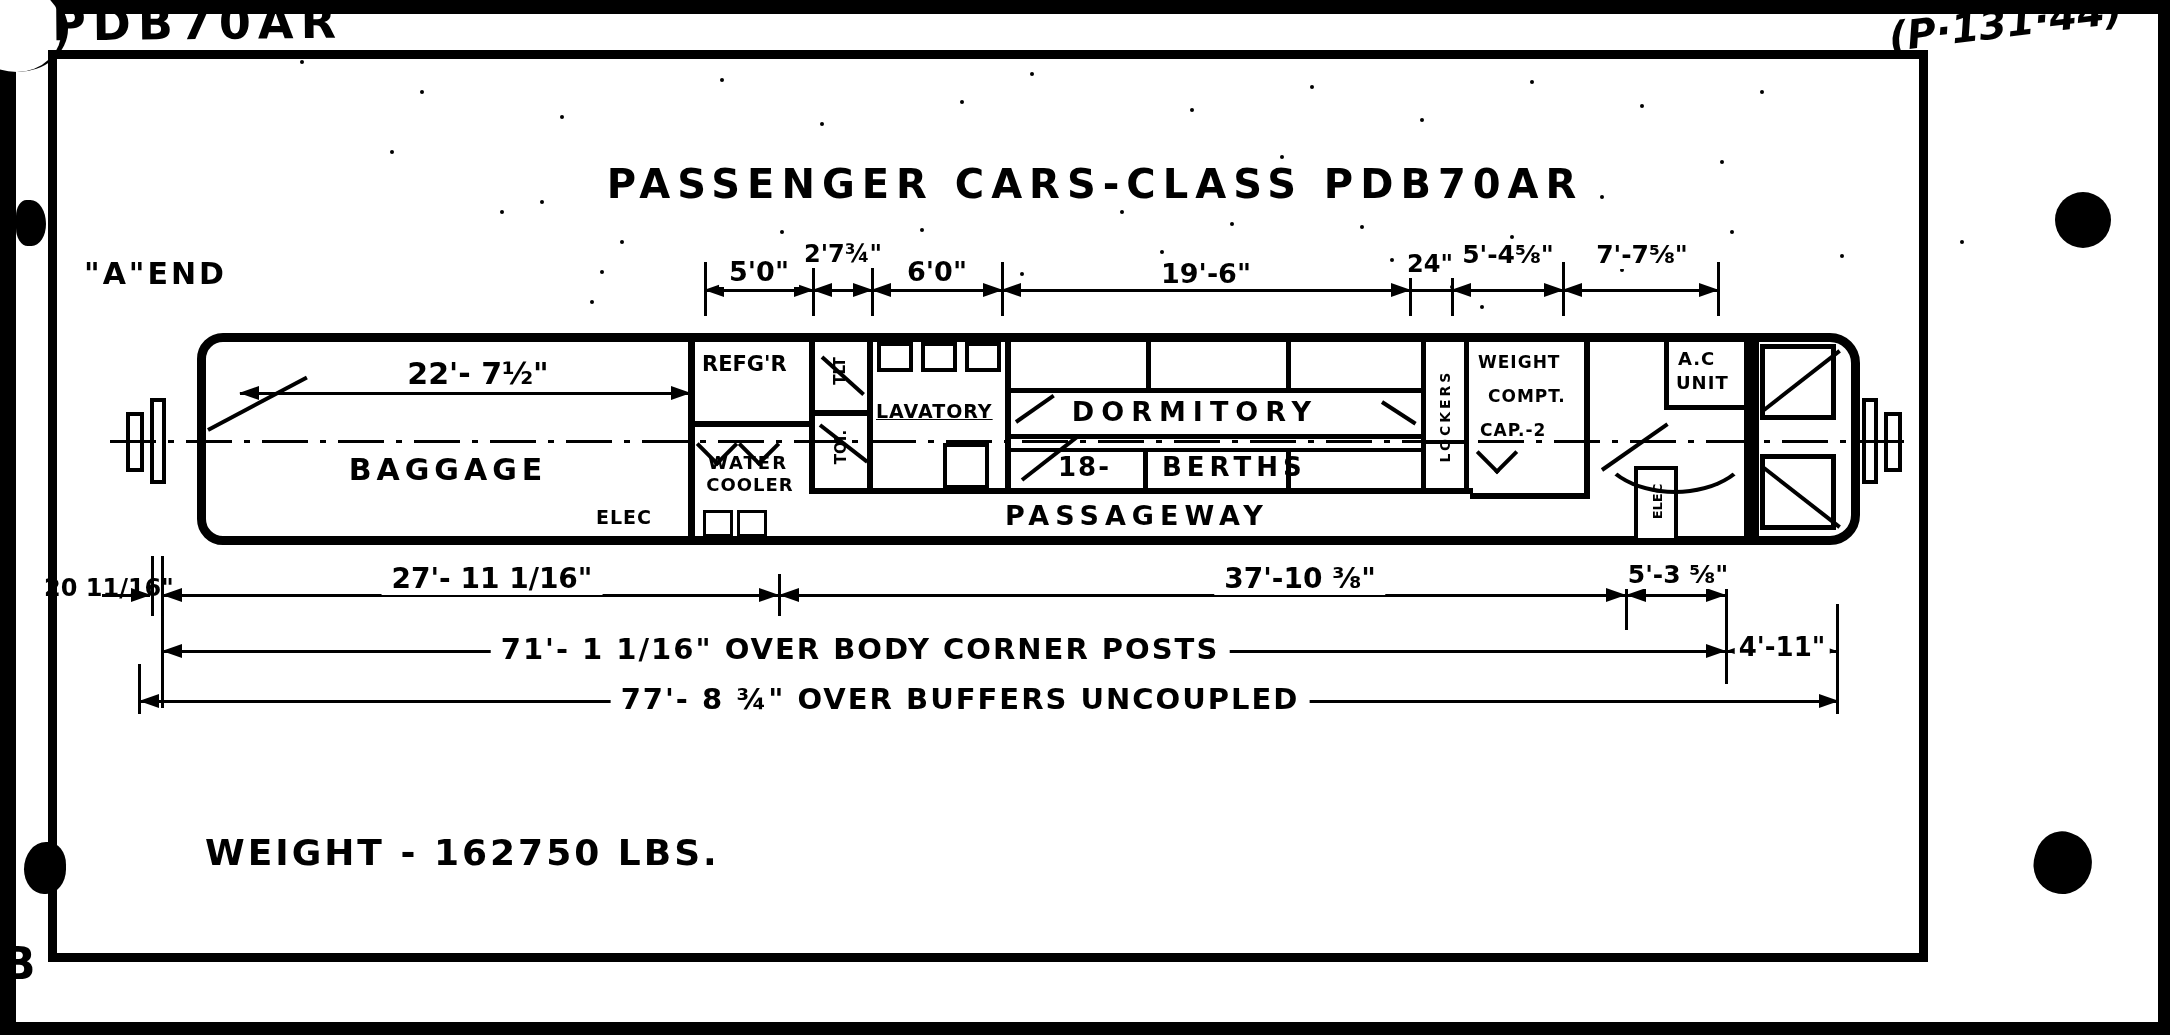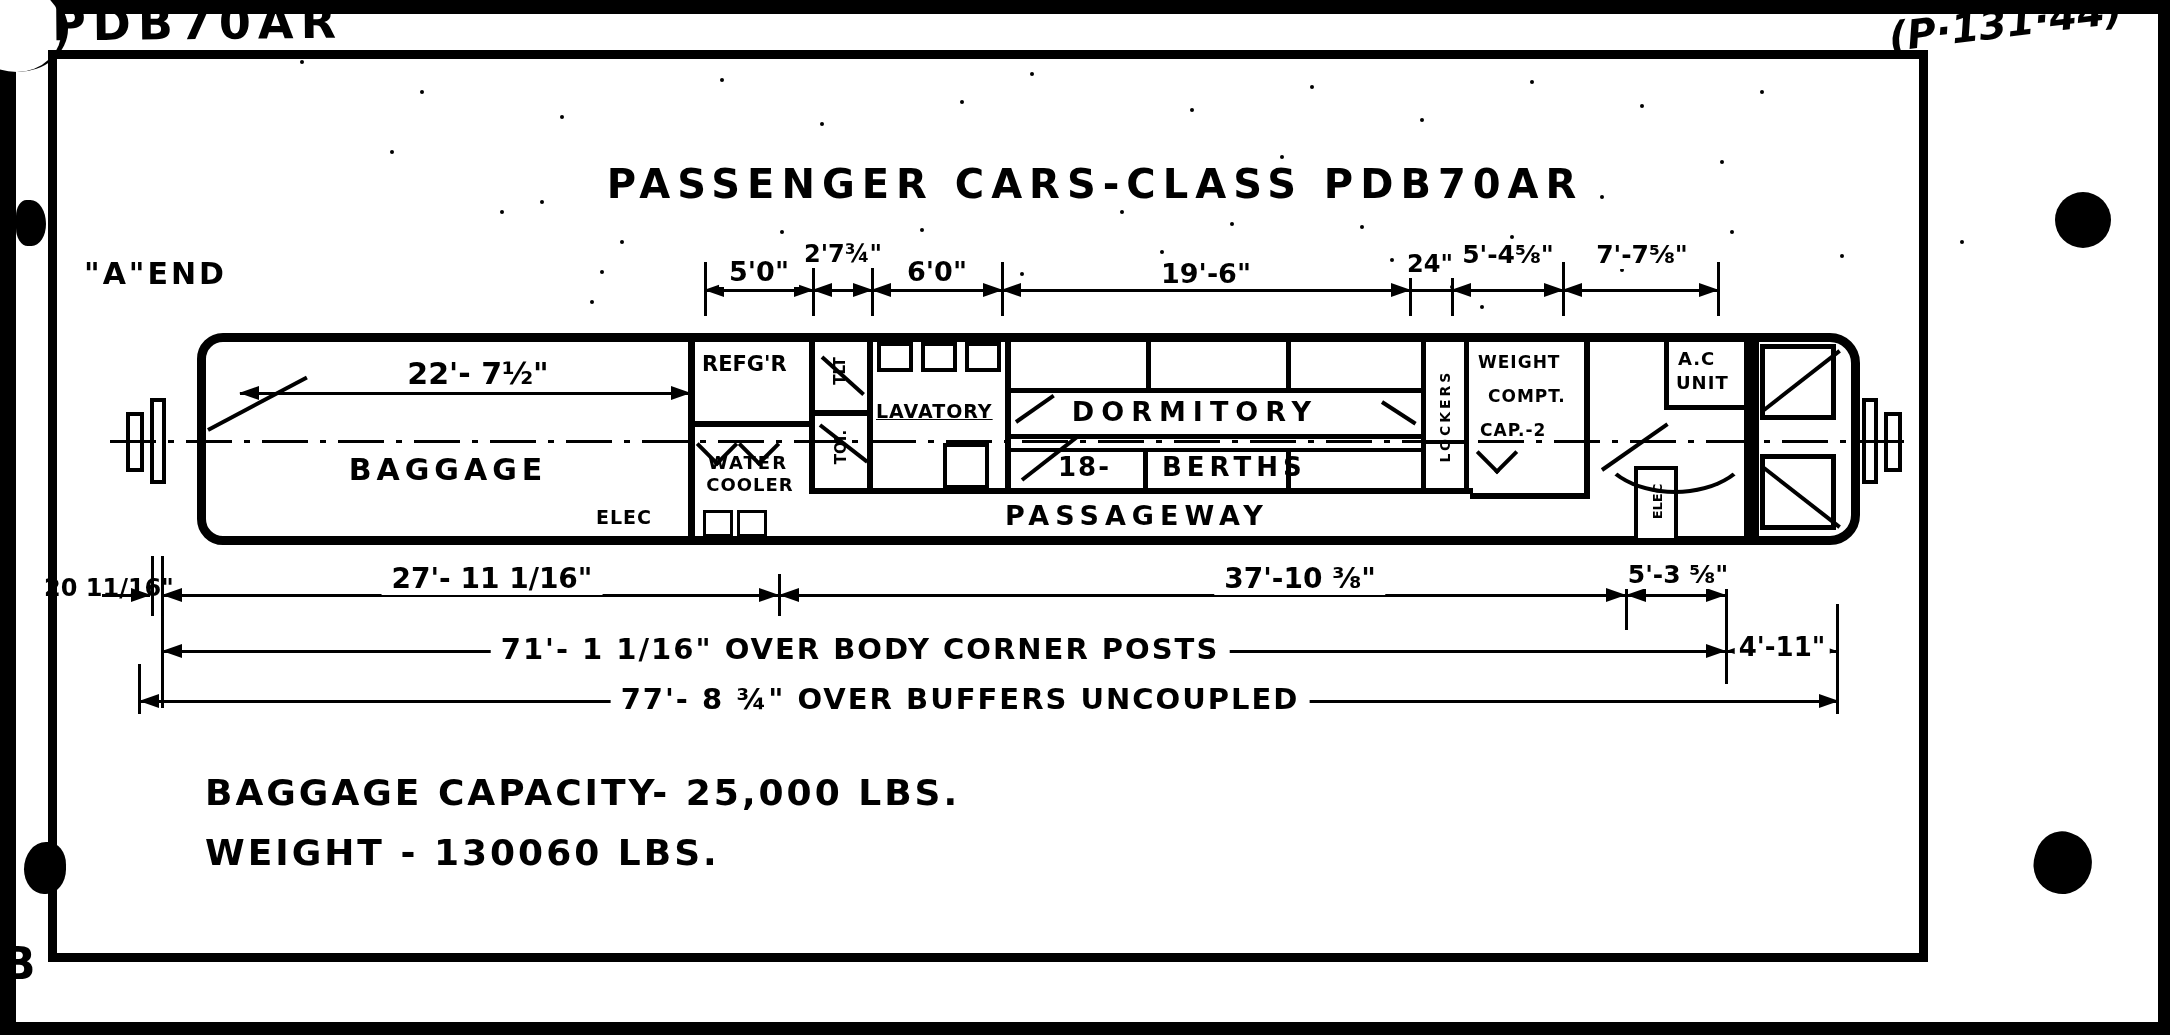--- a/index.html
+++ b/index.html
@@ -184,16 +184,15 @@
 
   <div class="dim arrL arrR" style="left:163px;top:650px;width:1562px;"></div>
   <div class="lbl ctr wbg" style="left:860px;top:632px;font-size:29px;letter-spacing:2px;">71'- 1 1/16" OVER BODY CORNER POSTS</div>
 
   <div class="dim arrL arrR" style="left:1727px;top:650px;width:109px;"></div>
   <div class="lbl ctr wbg" style="left:1782px;top:632px;font-size:26px;padding:0 4px;">4'-11"</div>
 
   <div class="dim arrL arrR" style="left:140px;top:700px;width:1698px;"></div>
   <div class="lbl ctr wbg" style="left:960px;top:682px;font-size:29px;letter-spacing:2px;">77'- 8 ¾" OVER BUFFERS UNCOUPLED</div>
 
-  <div class="lbl" style="left:205px;top:772px;font-size:36px;letter-spacing:3px;">BAGGAGE CAPACITY- 25,000 LBS.</div>
-  <div class="lbl" style="left:205px;top:832px;font-size:36px;letter-spacing:3px;">WEIGHT - 130060 LBS.</div>
+  <div class="lbl" style="left:205px;top:832px;font-size:36px;letter-spacing:3px;">WEIGHT - 162750 LBS.</div>
 
 </div>
 
 </body></html>

